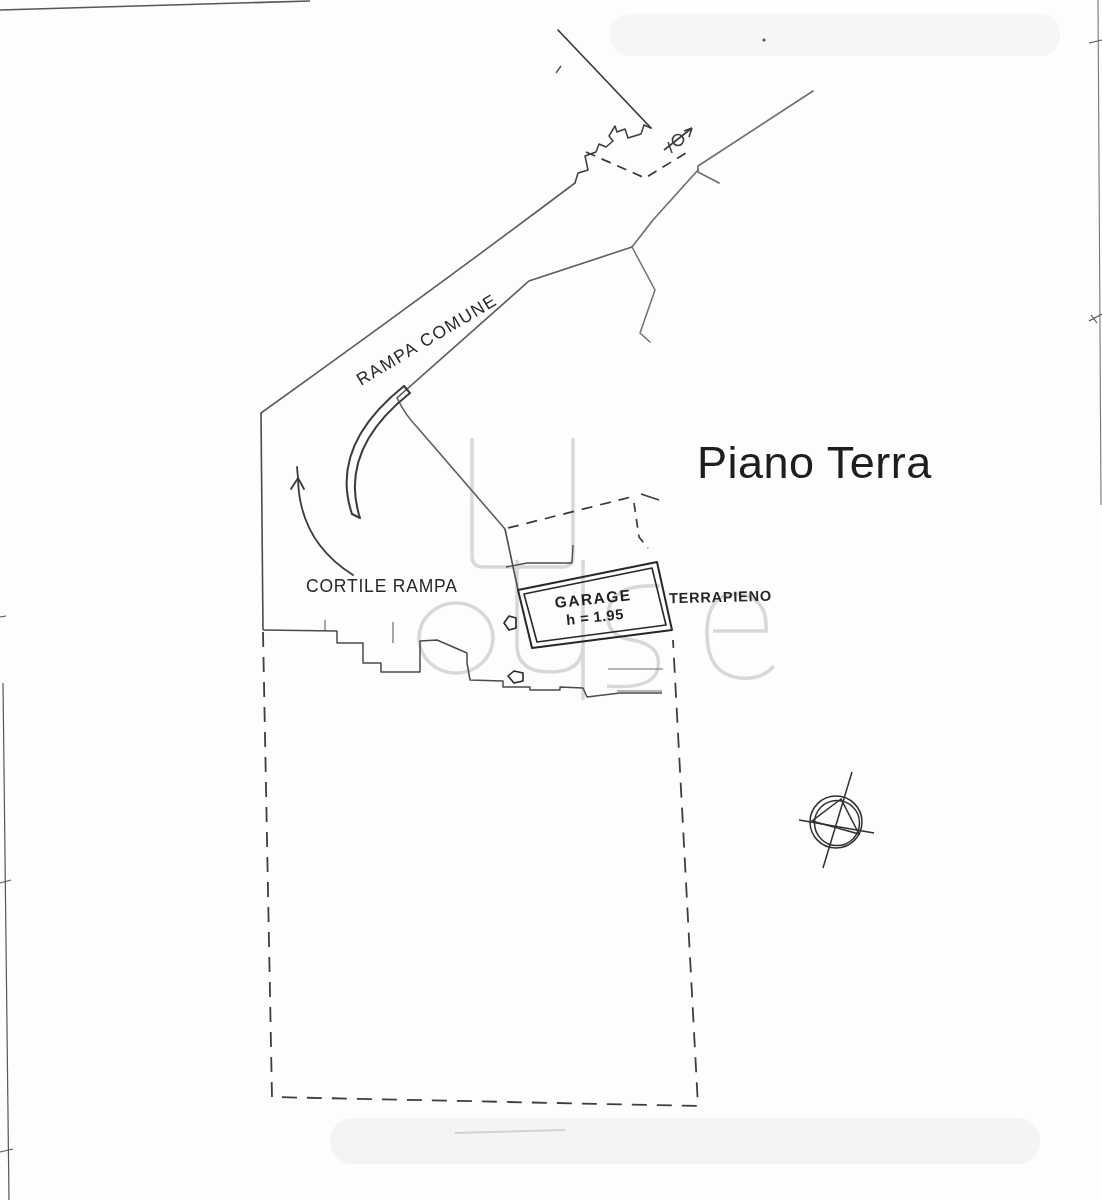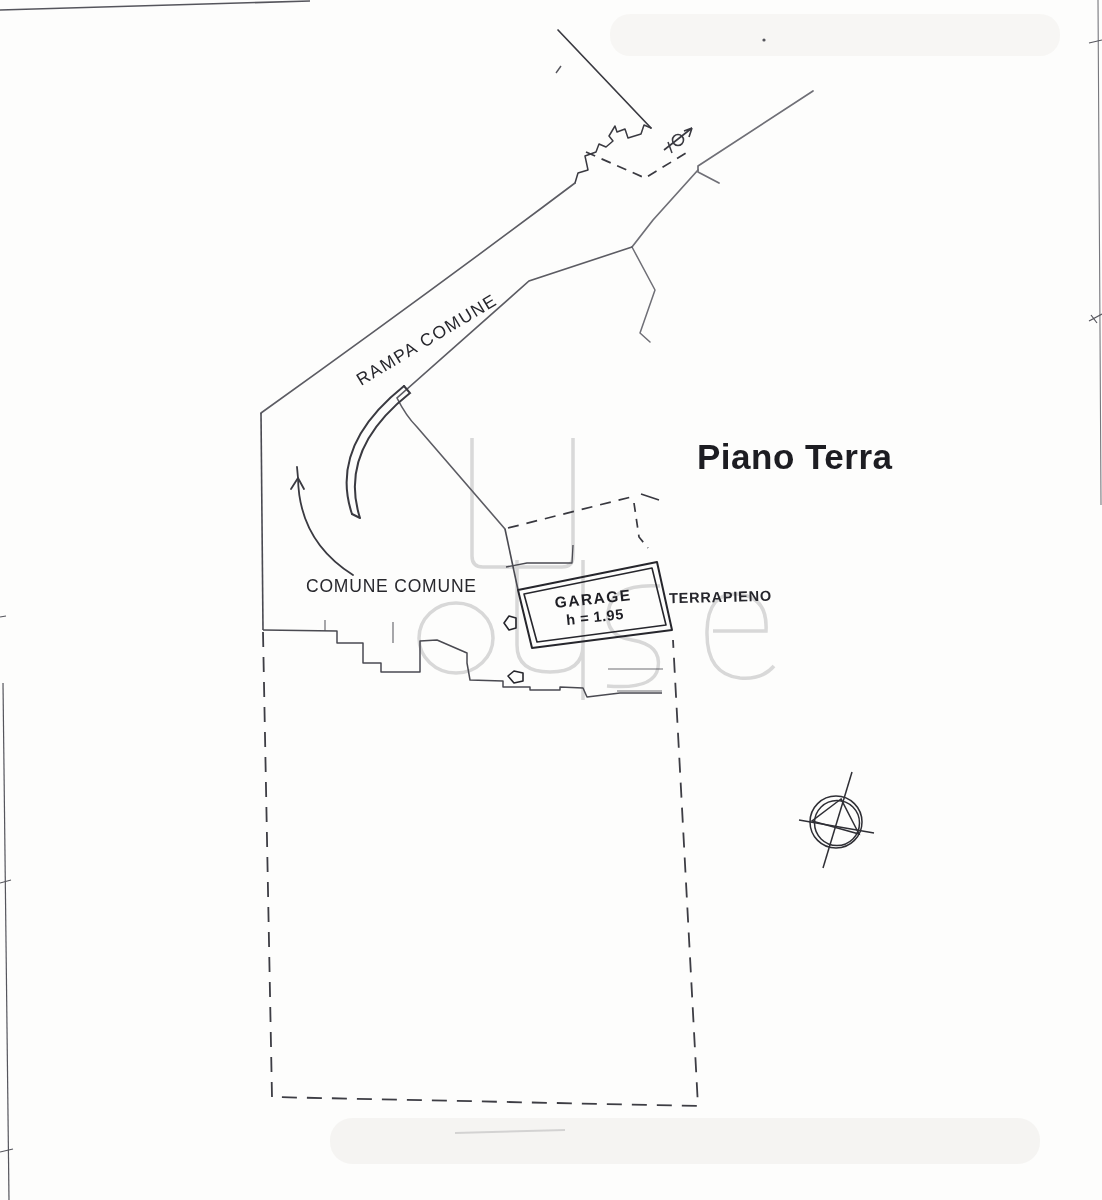--- a/index.html
+++ b/index.html
@@ -10,22 +10,22 @@
     color:#2b2b30;
   }
   .smudge{position:absolute;pointer-events:none;}
   svg{position:absolute;left:0;top:0;}
   .lbl{position:absolute;white-space:nowrap;}
   #lbl-ramp{
     left:427px;top:340px;transform:translate(-50%,-50%) rotate(-31deg);
     font-size:17.5px;letter-spacing:1.5px;font-weight:400;color:#26262c;
   }
   #lbl-title{
-    left:697px;top:437px;font-size:35px;letter-spacing:0.5px;
-    font-weight:700;color:#1d1d22;
+    left:697px;top:437px;font-size:45px;letter-spacing:0.5px;
+    font-weight:400;color:#1d1d22;
   }
   #lbl-courtyard{
     left:306px;top:576px;font-size:17.5px;letter-spacing:0.8px;
     font-weight:400;color:#28282d;
   }
   #garage-text{
     position:absolute;left:528px;top:590px;width:132px;text-align:center;
     transform:rotate(-6deg);color:#1e1e24;
   }
   #garage-text .l1{font-size:15.5px;font-weight:700;letter-spacing:1.5px;}
@@ -122,20 +122,20 @@
       <polygon points="841,799 812,821 859,834"></polygon>
       <path d="M823,868 L852,772"></path>
       <path d="M799,820 L874,833"></path>
     </g>
 
     <path d="M455,1133 L565,1130" stroke="#bdbdbd" stroke-width="2" opacity=".6"></path>
   </svg>
 
   <div class="lbl" id="lbl-ramp">RAMPA COMUNE</div>
   <div class="lbl" id="lbl-title">Piano Terra</div>
-  <div class="lbl" id="lbl-courtyard">COMUNE COMUNE</div>
+  <div class="lbl" id="lbl-courtyard">CORTILE RAMPA</div>
   <div id="garage-text">
     <div class="l1">GARAGE</div>
     <div class="l2">h = 1.95</div>
   </div>
   <div class="lbl" id="lbl-embankment">TERRAPIENO</div>
 
 </div>
 
 </body></html>

